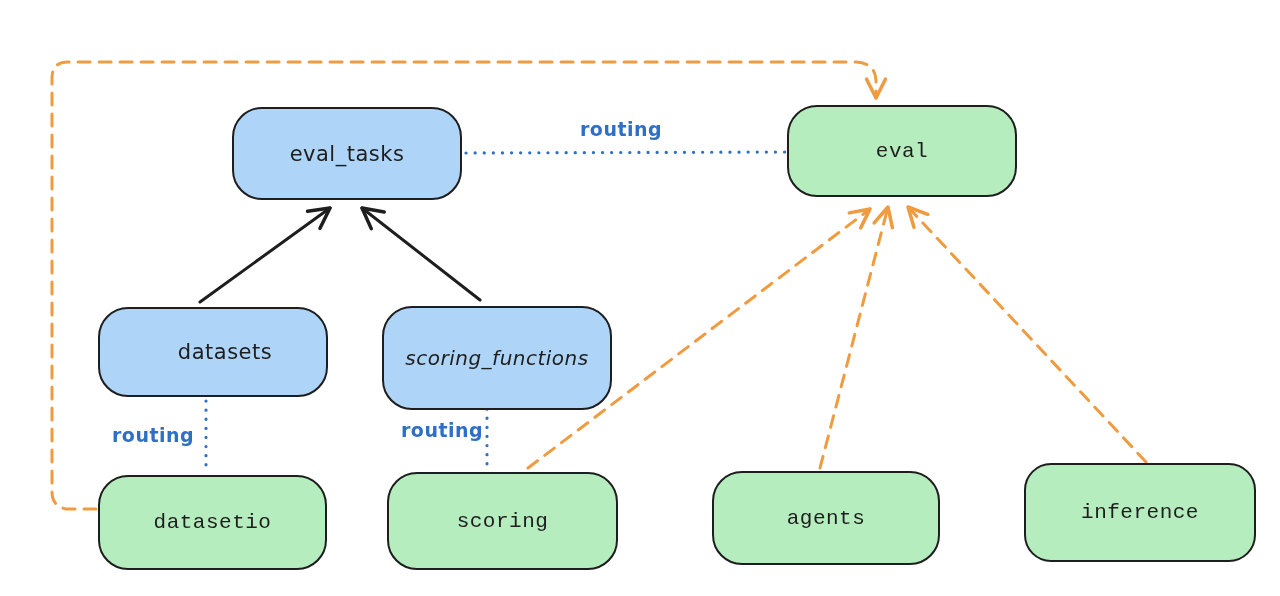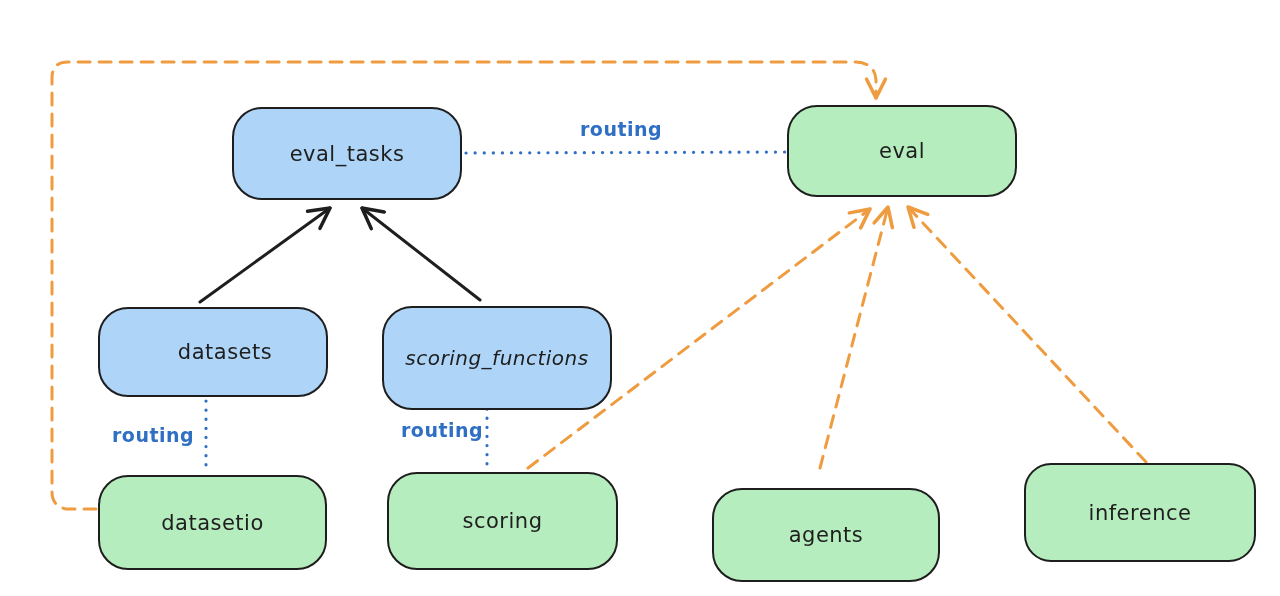--- a/index.html
+++ b/index.html
@@ -16,21 +16,21 @@
     position:absolute;
     box-sizing:border-box;
     border:2.6px solid var(--stroke,#1e1e1e);
     border-radius:30px;
     display:flex;align-items:center;justify-content:center;
     font-size:21px;
     color:var(--stroke,#1e1e1e);
     letter-spacing:0.5px;
   }
   .node.blue{background:var(--blue-fill,#aed4f7);}
-  .node.green{background:var(--green-fill,#b6edbe);}
+  .node.green{background:var(--green-fill,#b6edbe);font-family:Liberation Mono, monospace;}
 
   .edge-label{
     position:absolute;
     color:var(--routing-blue,#2f6fc4);
     font-size:19px;
     font-weight:bold;
     letter-spacing:0.5px;
   }
 
   .edge-black{stroke:var(--stroke,#1e1e1e);stroke-width:3;fill:none;stroke-linecap:round;}
@@ -41,21 +41,21 @@
   .head-black{stroke:var(--stroke,#1e1e1e);stroke-width:3;fill:none;stroke-linecap:round;stroke-linejoin:round;}
   .head-orange{stroke:var(--orange,#ef9b40);stroke-width:3;fill:none;stroke-linecap:round;stroke-linejoin:round;}
 
   
   #n-eval-tasks{left:232px;top:107px;width:230px;height:93px;}
   #n-eval{left:787px;top:105px;width:230px;height:92px;}
   #n-datasets{left:98px;top:307px;width:230px;height:90px;padding-left:24px;}
   #n-scoring-functions{left:382px;top:306px;width:230px;height:104px;font-size:20px;font-style:italic;}
   #n-datasetio{left:98px;top:475px;width:229px;height:95px;}
   #n-scoring{left:387px;top:472px;width:231px;height:98px;}
-  #n-agents{left:712px;top:471px;width:228px;height:94px;margin-top:17px;}
+  #n-agents{left:712px;top:471px;width:228px;height:94px;}
   #n-inference{left:1024px;top:463px;width:232px;height:99px;border-radius:27px;}
 
   #lbl-routing-top{left:580px;top:118px;}
   #lbl-routing-datasetio{left:112px;top:424px;}
   #lbl-routing-scoring{left:401px;top:419px;}
 </style>
 </head>
 <body>
 
 <div class="canvas">

